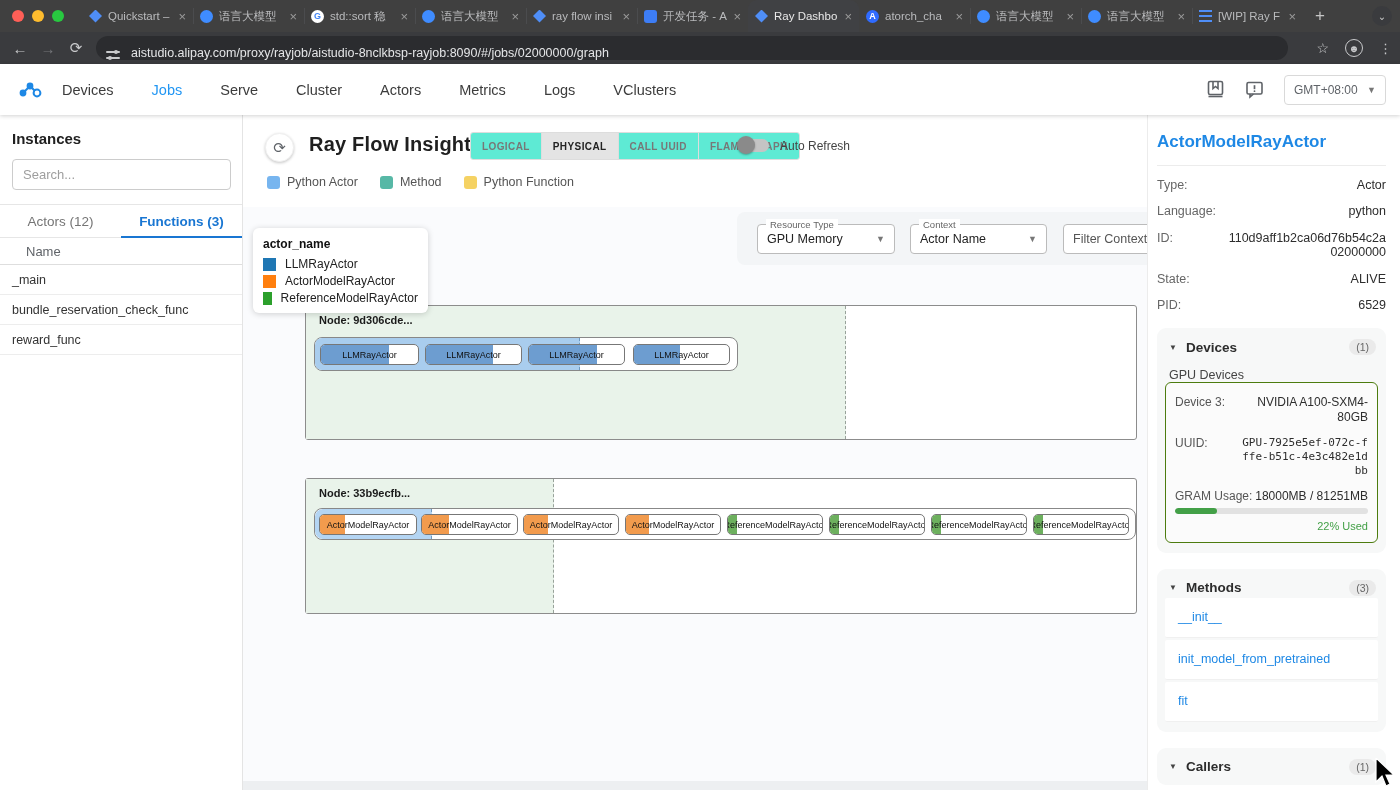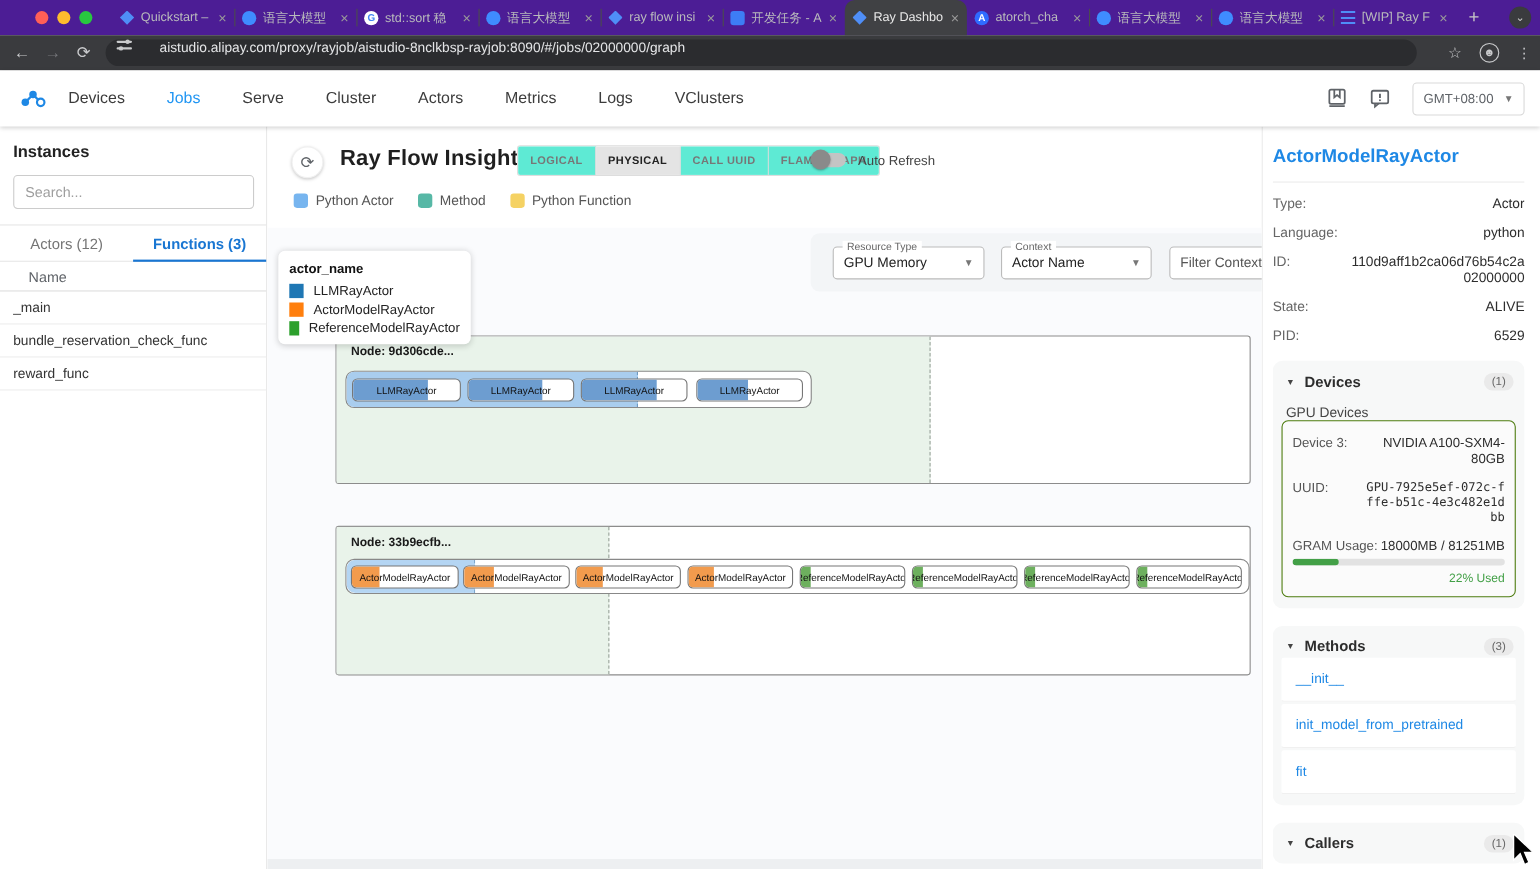--- a/index.html
+++ b/index.html
@@ -1,19 +1,19 @@
 <!DOCTYPE html>
 <html><head>
 <meta charset="utf-8">
 <style>
   * { box-sizing: border-box; margin: 0; padding: 0; }
   html,body { width:1400px; height:790px; overflow:hidden; font-family:"Liberation Sans", sans-serif; background:#fff; position:relative; }
 
   
-  .tabbar { position:absolute; left:0; top:0; width:1400px; height:32px; background:#4c1d95; display:flex; align-items:center;padding-left:20px; }
+  .tabbar { position:absolute; left:0; top:0; width:1400px; height:32px; background:#404040; display:flex; align-items:center; }
   .lights { display:flex; gap:8px; padding:0 12px 0 12px; }
   .light { width:12px; height:12px; border-radius:50%; }
   .light.red{background:#ff5f57}.light.yellow{background:#febc2e}.light.green{background:#28c840}
   .tabs { display:flex; height:32px; align-items:flex-end; margin-left:6px; }
   .tab { width:111px; height:32px; display:flex; align-items:center; gap:6px; padding:0 7px; color:#b9babc; font-size:11.5px; position:relative; cursor:default; }
   .tab:not(.active)+.tab:not(.active)::before { content:""; position:absolute; left:0; top:8px; height:16px; width:1px; background:#4b4c4e; }
   .tab.active { background:#404144; border-radius:9px 9px 0 0; color:#e8e8e8; }
   .tab-title { flex:1; overflow:hidden; white-space:nowrap; }
   .tab-close { font-size:13px; color:#9a9a9a; line-height:1; }
   .fav { width:13px; height:13px; flex:none; display:flex; align-items:center; justify-content:center; font-size:9px; font-weight:bold; }
@@ -22,21 +22,21 @@
   .fav-google { background:#fff; border-radius:50%; color:#4285f4; }
   .fav-atask { background:#3d7df5; border-radius:3px; }
   .fav-atorch { background:#2f6bff; border-radius:50%; color:#fff; }
   .fav-wip { background:repeating-linear-gradient(180deg,#4f8ef7 0 2px,transparent 2px 5px); width:13px; height:12px; }
   .newtab { color:#c6c6c6; font-size:17px; margin-left:12px; }
   .tab-search-btn { position:absolute; right:8px; top:6px; width:20px; height:20px; border-radius:50%; background:#3a3b3e; color:#c9c9c9; font-size:10px; display:flex; align-items:center; justify-content:center; }
 
   .toolbar { position:absolute; left:0; top:32px; width:1400px; height:32px; background:#3a3b3e; display:flex; align-items:center; }
   .nav-ico { color:#c9cacc; font-size:15px; width:28px; text-align:center; }
   .nav-ico.disabled { color:#75767a; }
-  .urlpill { height:24px; width:1192px; margin-left:6px; background:#2b2c2f; border-radius:12px; display:flex; align-items:flex-start; padding:0 10px; gap:25px; }
+  .urlpill { height:24px; width:1192px; margin-left:6px; background:#2b2c2f; border-radius:12px; display:flex; align-items:flex-end; padding:0 10px; gap:11px; }
   .tune { width:14px; height:10px; position:relative; }
   .tune::before,.tune::after{content:"";position:absolute;left:0;right:0;height:1.6px;background:#c9cacc;border-radius:2px;}
   .tune::before{top:1px}.tune::after{bottom:1px}
   .tune i{position:absolute;width:4px;height:4px;border-radius:50%;background:#c9cacc;top:0;right:2px}
   .tune b{position:absolute;width:4px;height:4px;border-radius:50%;background:#c9cacc;bottom:0;left:2px}
   .url { color:#e4e5e7; font-size:12.5px; white-space:nowrap; }
   .toolbar-right { position:absolute; right:8px; top:0; height:32px; display:flex; align-items:center; gap:16px; }
   .star { color:#c9cacc; font-size:14px; }
   .avatar { width:18px; height:18px; border-radius:50%; border:1.6px solid #c9cacc; color:#c9cacc; font-size:10px; display:flex; align-items:center; justify-content:center; }
   .kebab { color:#c9cacc; font-size:13px; letter-spacing:0; }

